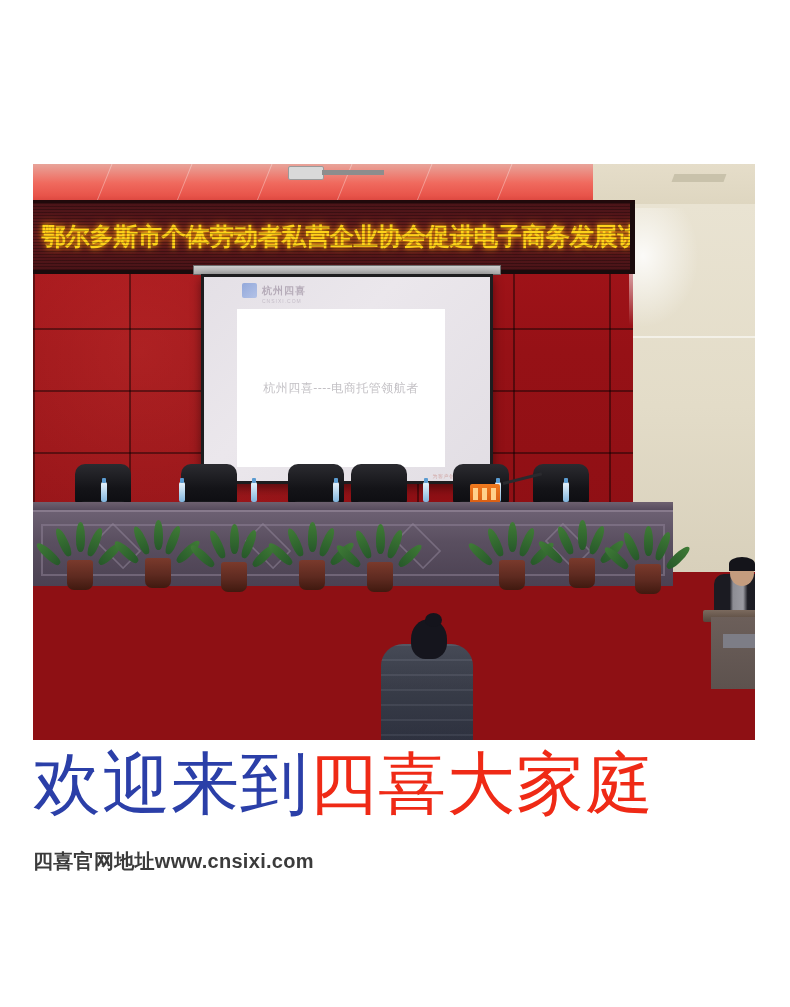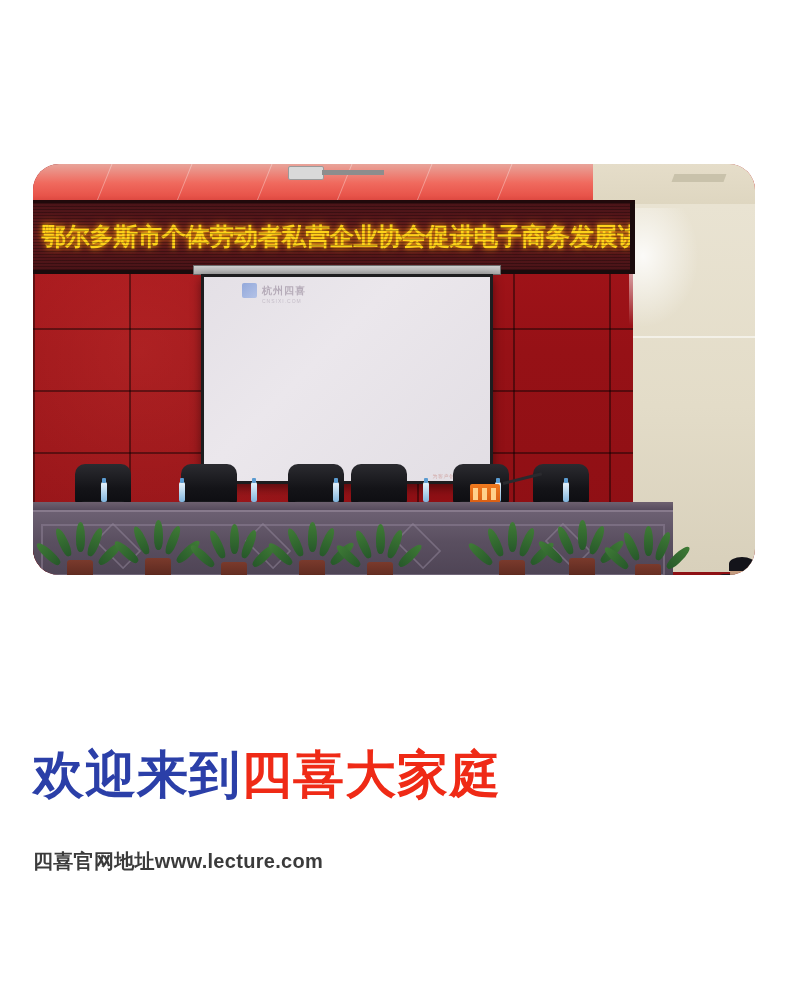--- a/index.html
+++ b/index.html
@@ -38,24 +38,23 @@
     color: #b4b4b4;
     letter-spacing: 0.2px;
   }
 
   
   .photo {
     position: absolute;
     left: 33px;
     top: 164px;
     width: 722px;
-    height: 411px;
+    height: 576px;
     overflow: hidden;
     background: #8e1014;
-    border-radius: 26px;
   }
 
   
   .ceiling {
     position: absolute;
     left: 0; top: 0;
     width: 100%;
     height: 42px;
     background: linear-gradient(180deg, #e8a49a 0%, #f06a5e 45%, #e8544a 75%, #cf3a34 100%);
   }
@@ -412,22 +411,22 @@
     background: #14141a;
     border-radius: 50% 50% 0 0;
   }
 
   
   .headline {
     position: absolute;
     left: 33px;
     top: 748px;
     width: 730px;
-    font-size: 51px;
-    font-weight: bold;
+    font-size: 68px;
+    font-weight: normal;
     line-height: 1.05;
     letter-spacing: 1px;
     white-space: nowrap;
   }
   .hl-blue { color: #2b3fa8; }
   .hl-red  { color: #ef2a16; }
 
   .site-line {
     position: absolute;
     left: 33px;
@@ -467,20 +466,23 @@
   </div>
 
   <div class="screen-top-bar"></div>
   <div class="screen-frame"></div>
   <div class="screen-inner">
     <div class="slide-logo">
       <span class="slide-logo-mark"></span>
       <span class="slide-logo-text">杭州四喜</span>
     </div>
     <div class="slide-logo-sub">CNSIXI.COM</div>
+    <div class="slide-body">
+      <span class="slide-title">杭州四喜----电商托管领航者</span>
+    </div>
     <div class="slide-footer">为客户创造 服务之道</div>
   </div>
 
   <div class="chair" style="left:42px"></div>
   <div class="chair" style="left:148px"></div>
   <div class="chair" style="left:255px"></div>
   <div class="chair" style="left:318px"></div>
   <div class="chair" style="left:420px"></div>
   <div class="chair" style="left:500px"></div>
 
@@ -593,13 +595,13 @@
   <div class="standing-man"></div>
   <div class="standing-head"></div>
   <div class="standing-bun"></div>
 
 </div>
 
 <div class="headline">
   <span class="hl-blue">欢迎来到</span><span class="hl-red">四喜大家庭</span>
 </div>
 
-<div class="site-line">四喜官网地址www.lecture.com</div>
+<div class="site-line">四喜官网地址www.cnsixi.com</div>
 
 </body></html>

